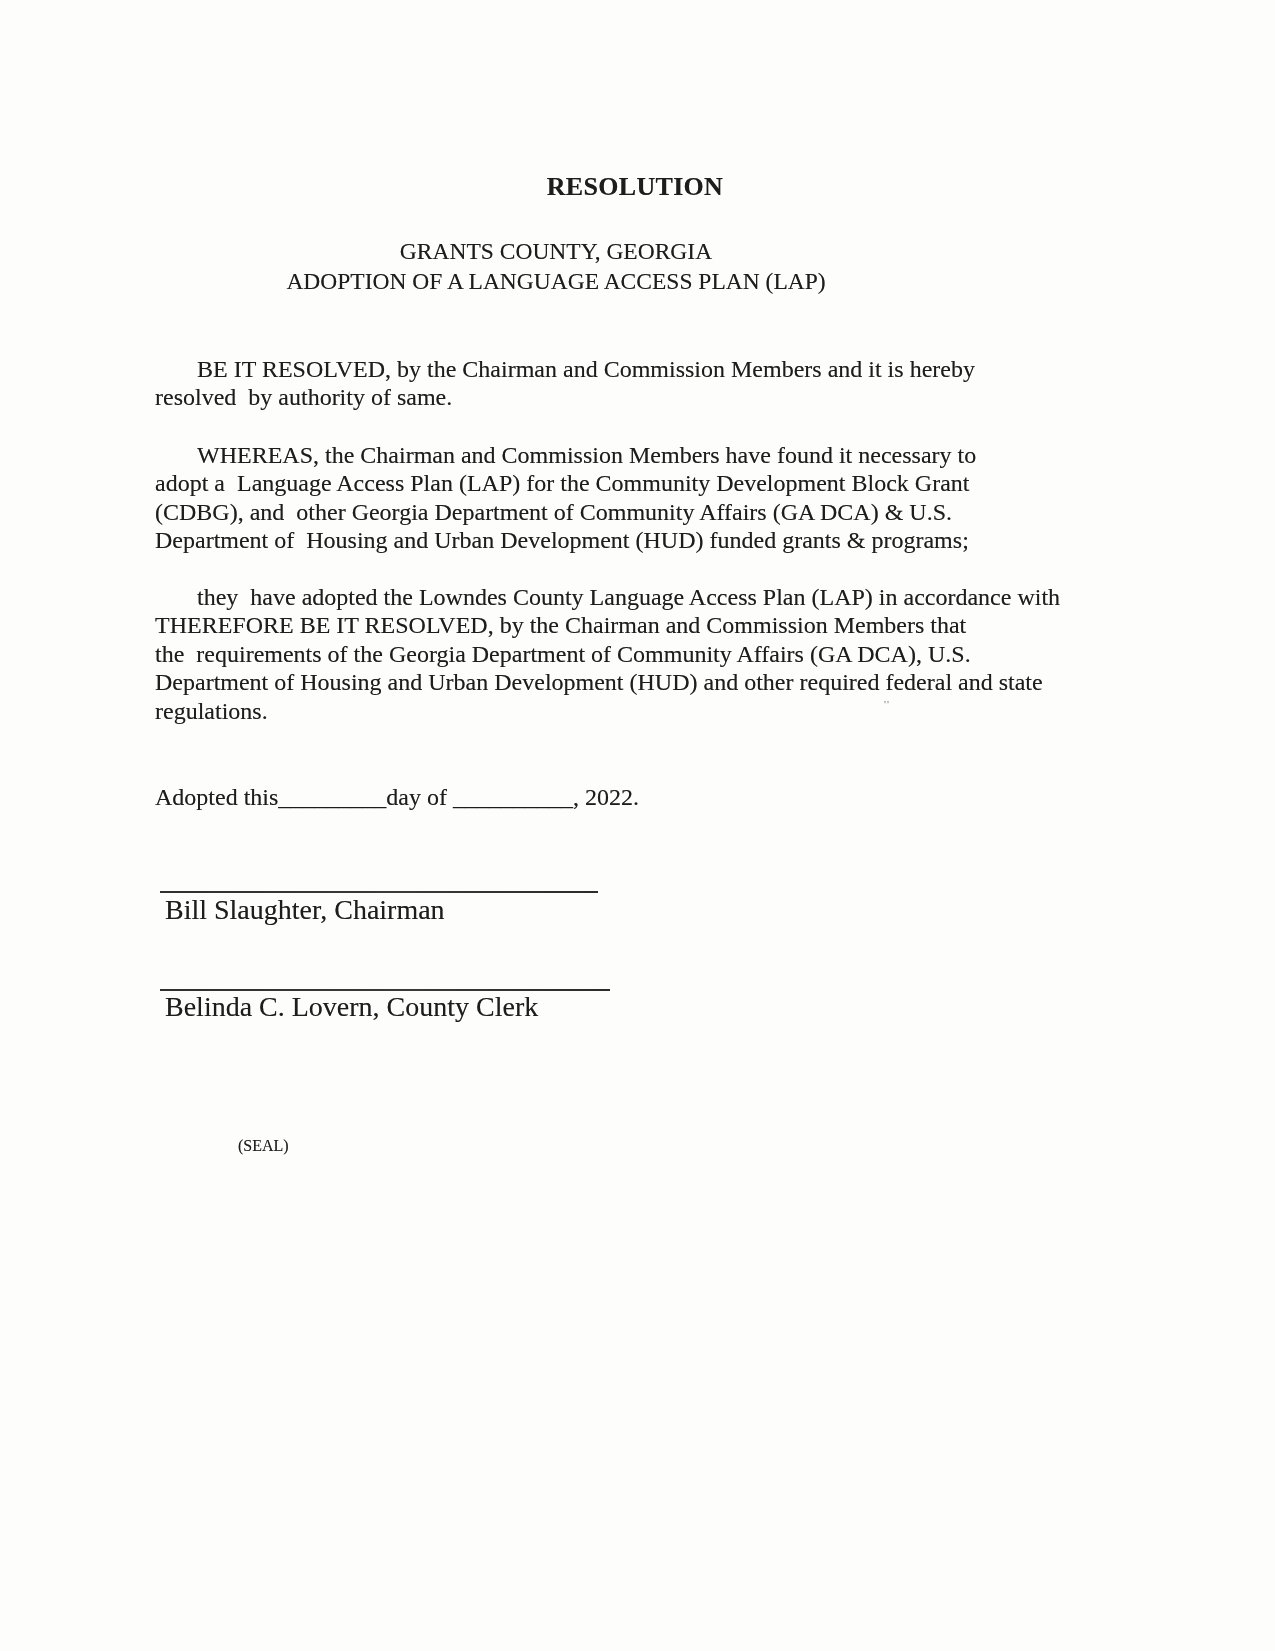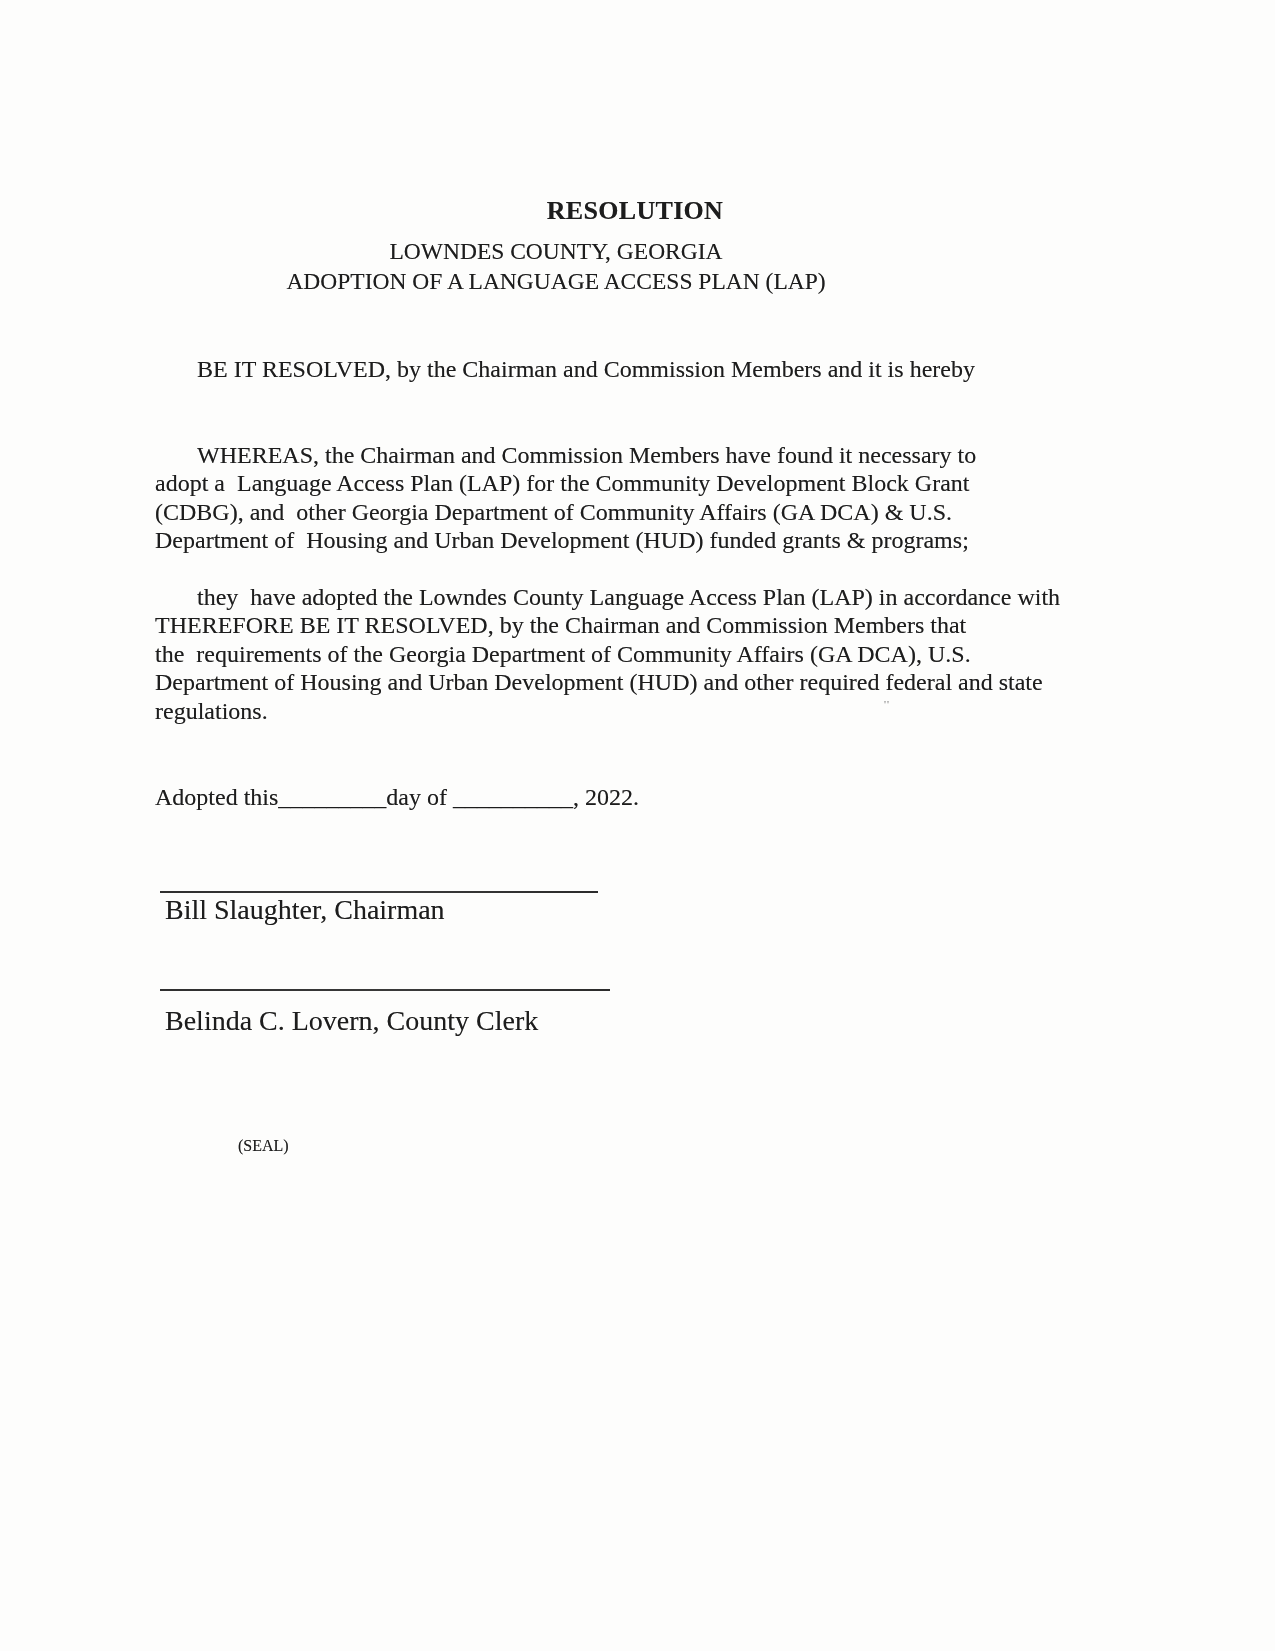--- a/index.html
+++ b/index.html
@@ -21,21 +21,20 @@
   .doc-title {
     position: absolute;
     top: 172px;
     left: 0;
     width: 1270px;
     text-align: center;
     font-size: 26px;
     line-height: 30px;
     font-weight: bold;
     letter-spacing: 0.3px;
-    margin-top: 24px;
   }
   .doc-subtitle {
     position: absolute;
     top: 237px;
     left: 0;
     width: 1112px;
     text-align: center;
     font-size: 23.5px;
     line-height: 29.5px;
   }
@@ -67,21 +66,21 @@
   }
   .sig-rule-1 { top: 891px; width: 438px; }
   .sig-rule-2 { top: 989px; width: 450px; }
   .sig-name {
     position: absolute;
     left: 165px;
     font-size: 28px;
     line-height: 28.4px;
   }
   .sig-name-1 { top: 896px; }
-  .sig-name-2 { top: 993px; margin-top: 14px; }
+  .sig-name-2 { top: 993px; }
   .seal-label {
     position: absolute;
     left: 238px;
     top: 1132px;
     font-size: 16px;
     line-height: 28.4px;
   }
   .scan-speck {
     position: absolute;
     left: 884px;
@@ -94,26 +93,27 @@
   }
 </style>
 </head>
 <body>
 
 <div class="page">
 
   <div class="doc-title">RESOLUTION</div>
 
   <div class="doc-subtitle">
-      <div class="line">LOWNDES COUNTY, GEORGIA</div>
+      <div class="line">GRANTS COUNTY, GEORGIA</div>
       <div class="line">ADOPTION OF A LANGUAGE ACCESS PLAN (LAP)</div>
     </div>
 
   <div class="body-text para para-1">
       <div class="line">BE IT RESOLVED, by the Chairman and Commission Members and it is hereby</div>
+      <div class="line">resolved  by authority of same.</div>
     </div>
 
   <div class="body-text para para-2">
       <div class="line">WHEREAS, the Chairman and Commission Members have found it necessary to</div>
       <div class="line">adopt a  Language Access Plan (LAP) for the Community Development Block Grant</div>
       <div class="line">(CDBG), and  other Georgia Department of Community Affairs (GA DCA) &amp; U.S.</div>
       <div class="line">Department of  Housing and Urban Development (HUD) funded grants &amp; programs;</div>
     </div>
 
   <div class="body-text para para-3">

